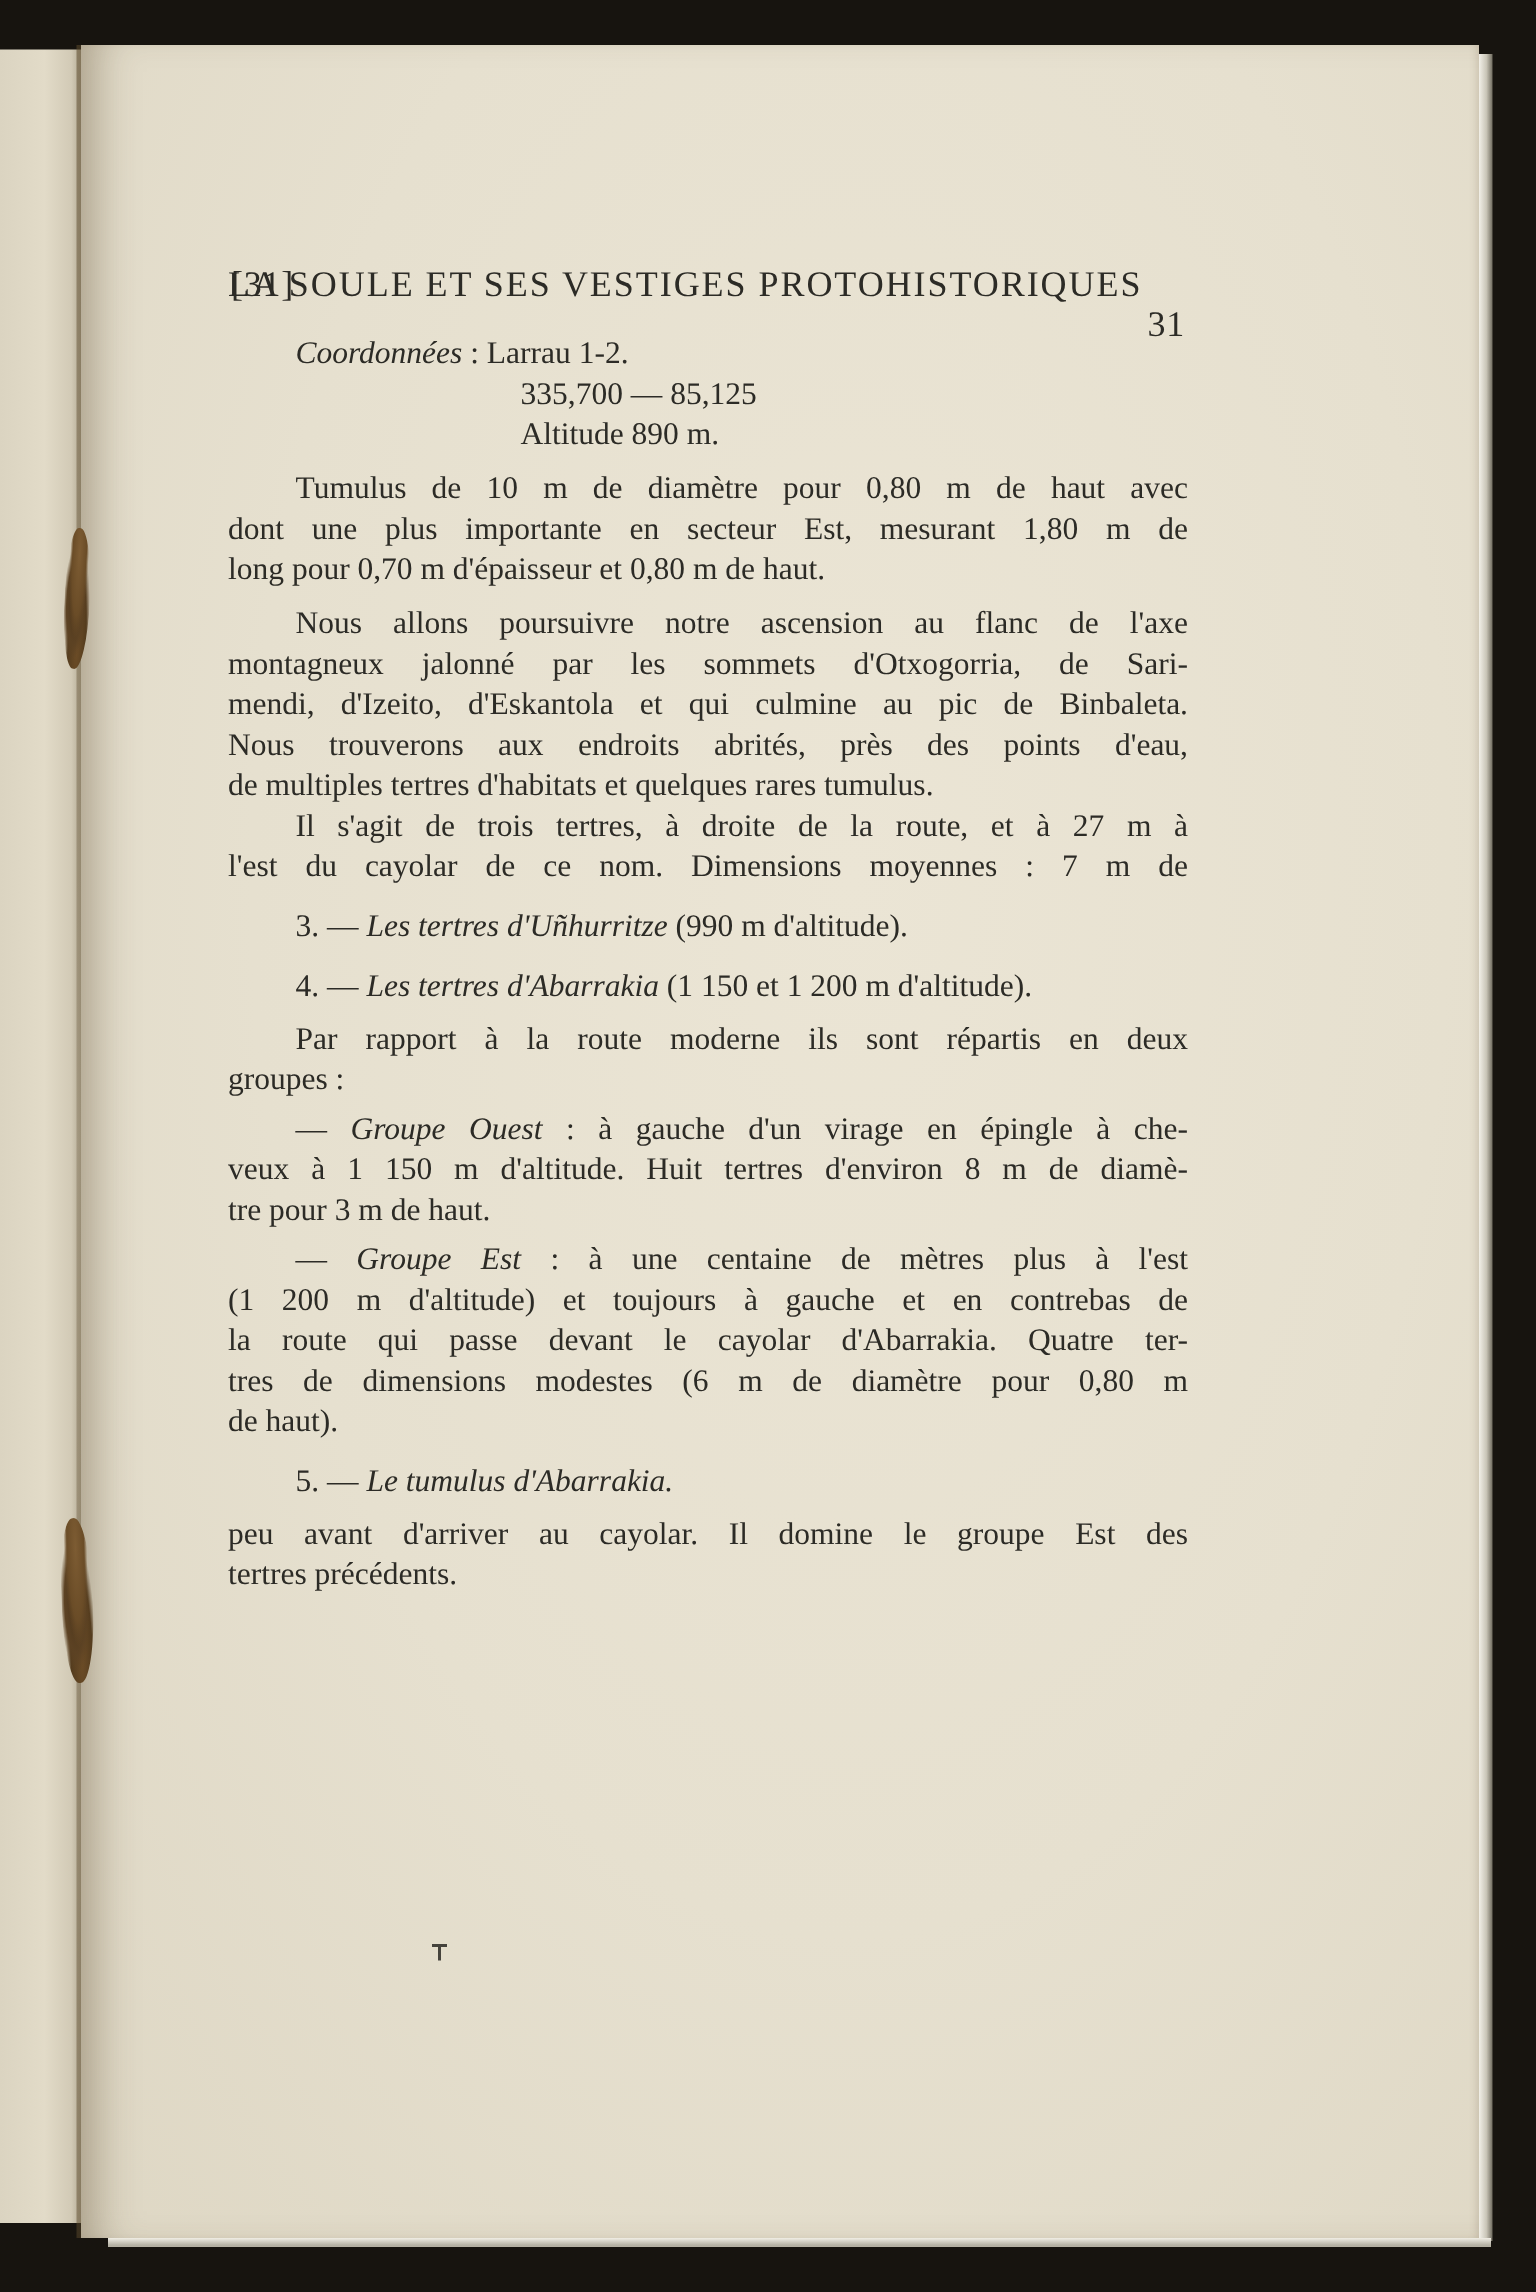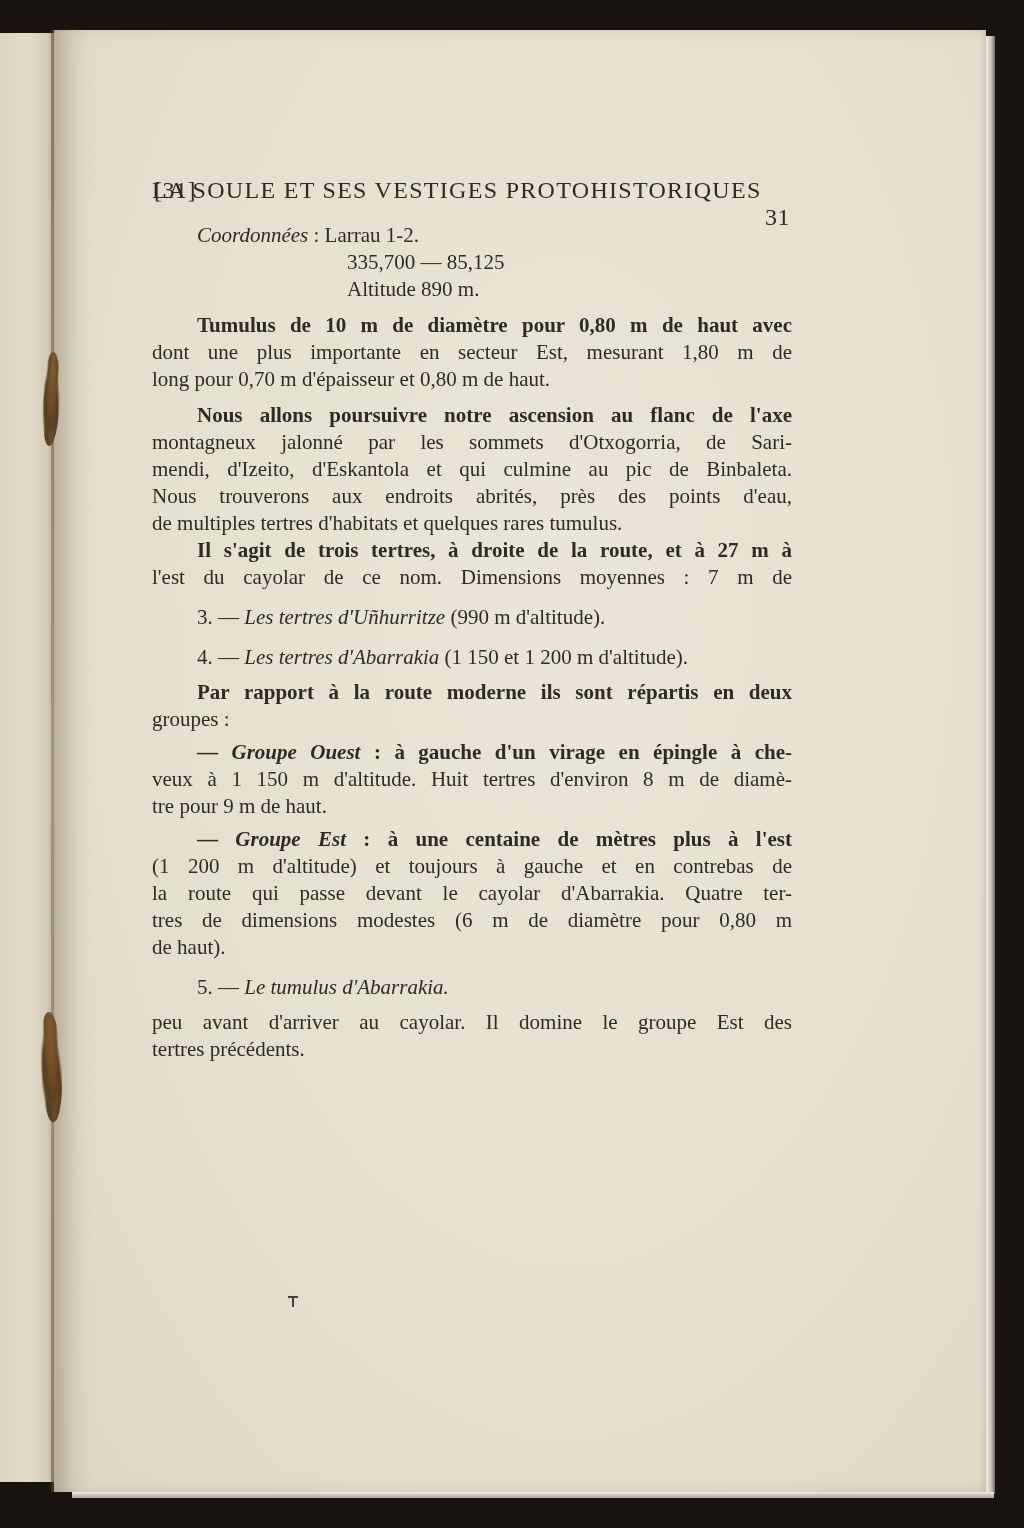--- a/index.html
+++ b/index.html
@@ -49,21 +49,21 @@
     font-size:21px;line-height:27px;color:#2c2b26;
   }
   .running-header{position:relative;height:27px;font-size:24px;letter-spacing:1.3px;}
   .running-header .cite{position:absolute;left:2px;letter-spacing:.5px;}
   .running-header .pnum{position:absolute;right:2px;letter-spacing:.5px;}
   .running-header .rtitle{text-align:left;}
 
   .it{font-style:italic;}
   .jl{text-align:justify;text-align-last:justify;}
   .jl.end{text-align:center;text-align-last:left;}
-  .ind{text-indent:45px;font-weight:bold;}
+  .ind{text-indent:45px;}
 
   .coord-block{margin-top:18px;}
   .cline1{text-indent:45px;}
   .cline2{text-indent:195px;}
 
   .para-tumulus{margin-top:9px;}
   .para-ascension{margin-top:9px;}
   .heading{margin:13px 0 8px;text-indent:45px;}
   .sub{margin-top:6px;}
 </style>
@@ -122,21 +122,21 @@
   </div>
   <div>
     <div class="jl ind">Par rapport à la route moderne ils sont répartis en deux</div>
     <div class="jl end">groupes :</div>
   </div>
   <div class="sub">
     <div class="jl ind">
       <span>—</span> <span class="it">Groupe Ouest</span> <span>: à gauche d'un virage en épingle à che-</span>
     </div>
     <div class="jl">veux à 1&nbsp;150 m d'altitude. Huit tertres d'environ 8 m de diamè-</div>
-    <div class="jl end">tre pour 9 m de haut.</div>
+    <div class="jl end">tre pour 3 m de haut.</div>
   </div>
   <div class="sub">
     <div class="jl ind">
       <span>—</span> <span class="it">Groupe Est</span> <span>: à une centaine de mètres plus à l'est</span>
     </div>
     <div class="jl">(1&nbsp;200 m d'altitude) et toujours à gauche et en contrebas de</div>
     <div class="jl">la route qui passe devant le cayolar d'Abarrakia. Quatre ter-</div>
     <div class="jl">tres de dimensions modestes (6 m de diamètre pour 0,80 m</div>
     <div class="jl end">de haut).</div>
   </div>

